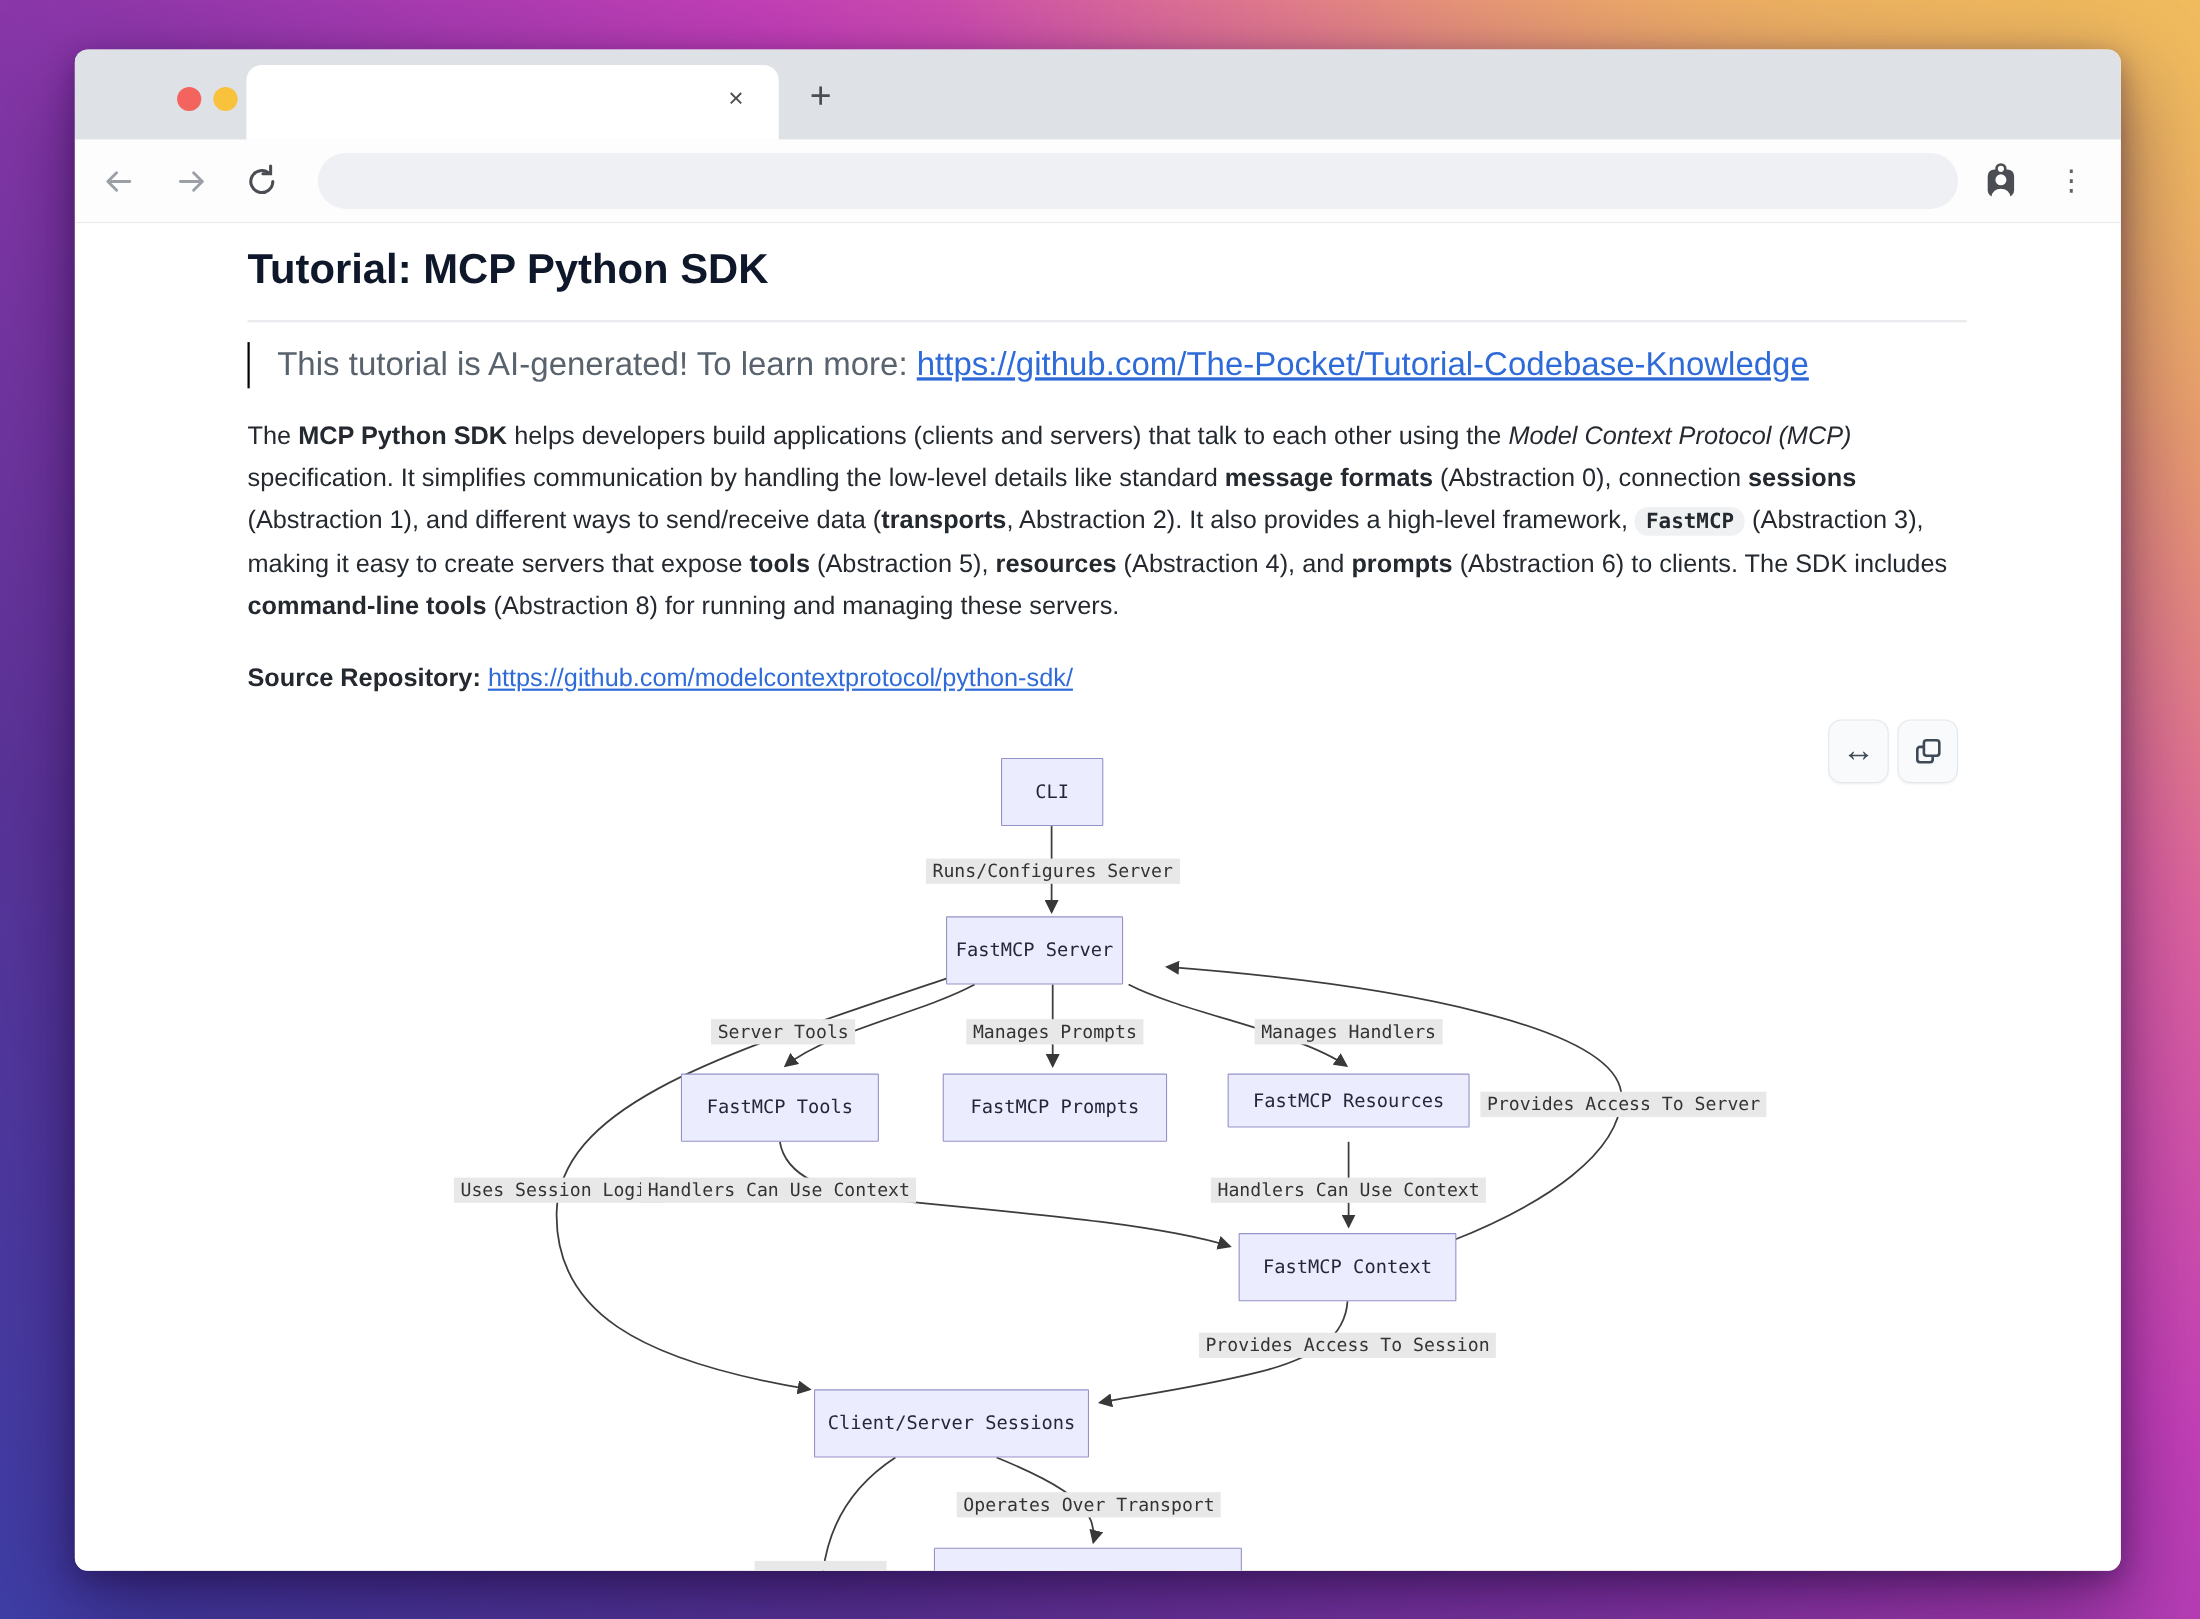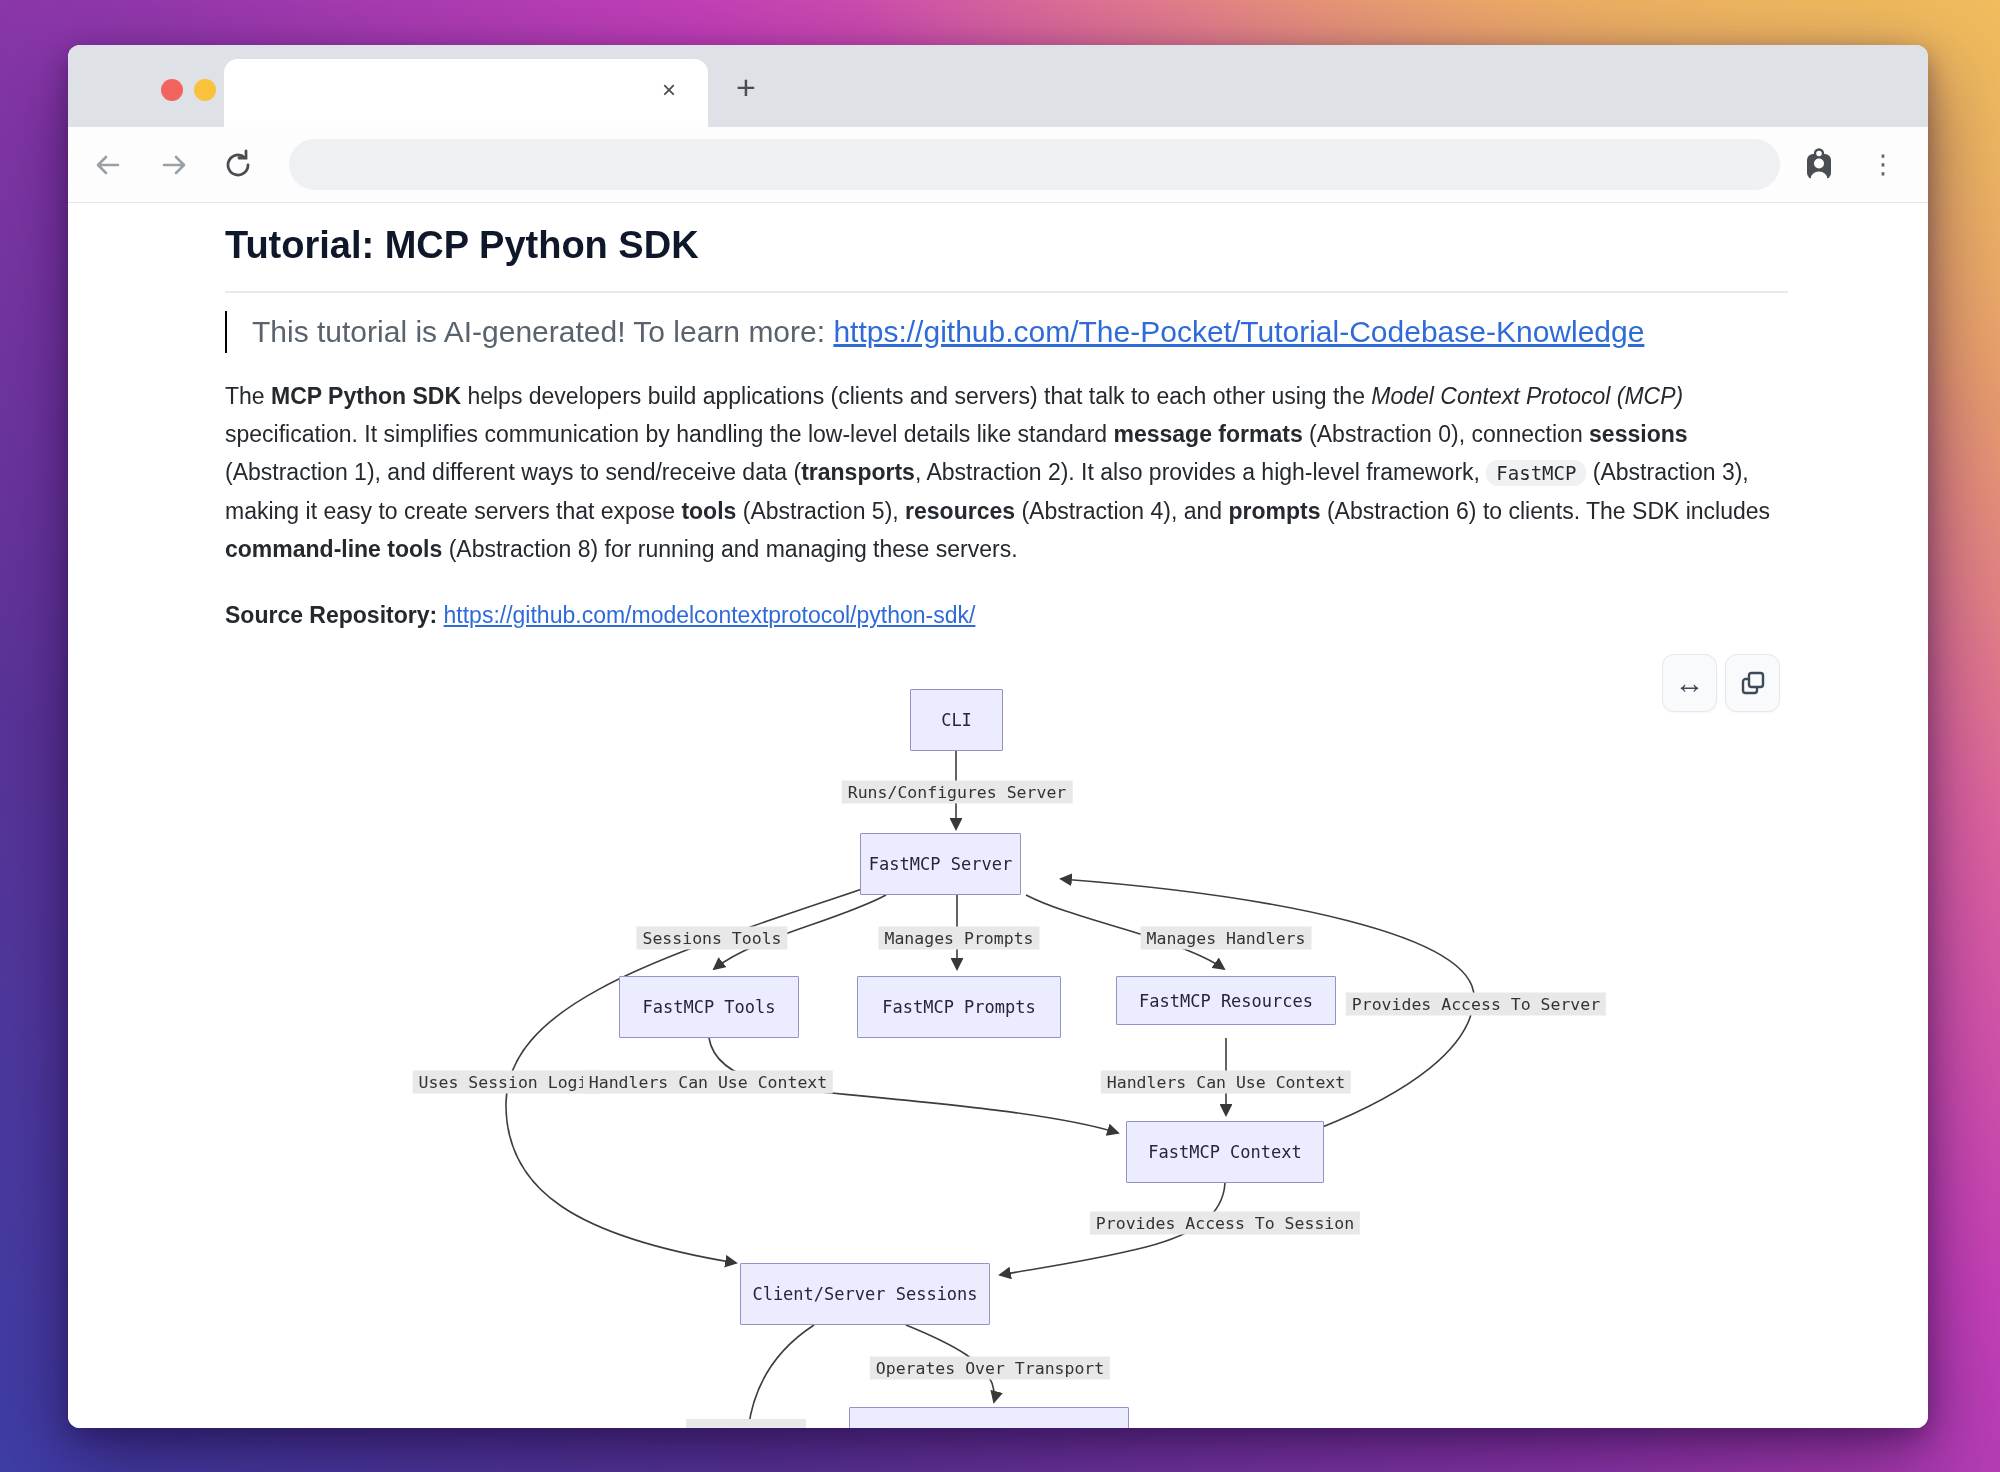--- a/index.html
+++ b/index.html
@@ -32,21 +32,21 @@
     font-size:19px;color:#202124;line-height:51px;padding:0 24px;box-sizing:border-box;}
   .menu-dots{font-size:26px;color:#5f6368;letter-spacing:0;}
   
   .content{position:absolute;left:0;top:158px;width:1860px;height:1225px;background:#fff;overflow:hidden;}
   .doc{padding:18px 140px 0 157px;}
   h1.page-title{margin:0;font-size:38px;line-height:48px;color:#0f172a;font-weight:700;}
   .rule{border:none;border-top:2px solid #e8eaed;margin:22px 0 0 0;}
   .quote{margin:18px 0 0 0;border-left:2px solid #000000;padding:4px 0 4px 25px;font-size:30px;color:#59636e;}
   .quote a, .source a{color:var(--link,#2f6bd8);text-decoration:underline;}
   .intro{margin:24px 0 0 0;font-size:23px;line-height:38px;color:#24292f;}
-  .intro code{font-family:"DejaVu Sans Mono", monospace;font-size:19px;font-weight:400;background:#eff1f3;
+  .intro code{font-family:"DejaVu Sans Mono", monospace;font-size:19px;font-weight:700;background:#eff1f3;
     border-radius:12px;padding:2px 10px;color:#24292f;}
   .source{margin:34px 0 0 0;font-size:23px;color:#24292f;}
   
   .diagram-layer{position:absolute;left:0;top:0;width:1860px;height:1225px;pointer-events:none;}
   .edges{position:absolute;left:0;top:0;}
   .node{position:absolute;background:var(--node-fill,#ececff);border:1.4px solid var(--node-border,#9592c7);
     display:flex;align-items:center;justify-content:center;box-sizing:border-box;border-radius:1px;}
   .node span{font-family:"DejaVu Sans Mono", monospace;font-size:17px;color:#26263a;white-space:nowrap;}
   .edge-label{position:absolute;transform:translate(-50%,-50%);background:var(--edge-label-bg,#e8e8e8);
     font-family:"DejaVu Sans Mono", monospace;font-size:16.5px;color:#333;padding:2px 6px;white-space:nowrap;}
@@ -152,21 +152,21 @@
         </div>
       <div class="node" style="left:672px;top:1060px;width:250px;height:62px">
           <span>Client/Server Sessions</span>
         </div>
       <div class="node" style="left:781px;top:1204px;width:280px;height:46px">
           <span></span>
         </div>
       <div class="label-stub" style="left:618px;top:1216px;width:120px;height:24px"></div>
 
       <div class="edge-label" style="left:889px;top:589px">Runs/Configures Server</div>
-      <div class="edge-label" style="left:644px;top:735px">Sessions Tools</div>
+      <div class="edge-label" style="left:644px;top:735px">Server Tools</div>
       <div class="edge-label" style="left:891px;top:735px">Manages Prompts</div>
       <div class="edge-label" style="left:1158px;top:735px">Manages Handlers</div>
       <div class="edge-label" style="left:1408px;top:801px">Provides Access To Server</div>
       <div class="edge-label" style="left:440px;top:879px">Uses Session Logic</div>
       <div class="edge-label" style="left:640px;top:879px">Handlers Can Use Context</div>
       <div class="edge-label" style="left:1158px;top:879px">Handlers Can Use Context</div>
       <div class="edge-label" style="left:1157px;top:1020px">Provides Access To Session</div>
       <div class="edge-label" style="left:922px;top:1165px">Operates Over Transport</div>
 
       <div class="dg-btn" style="left:1594px;top:451px">

